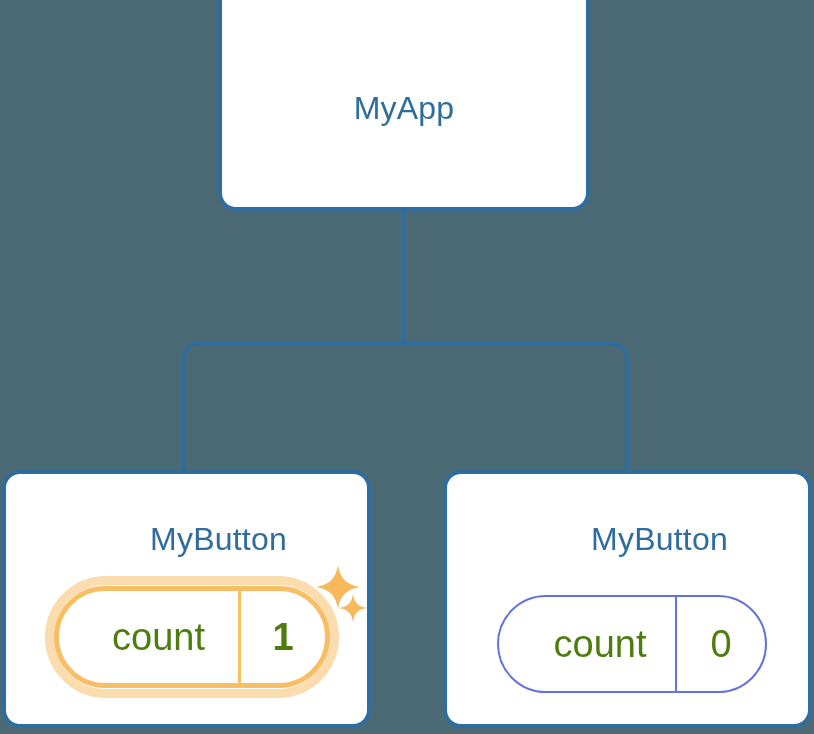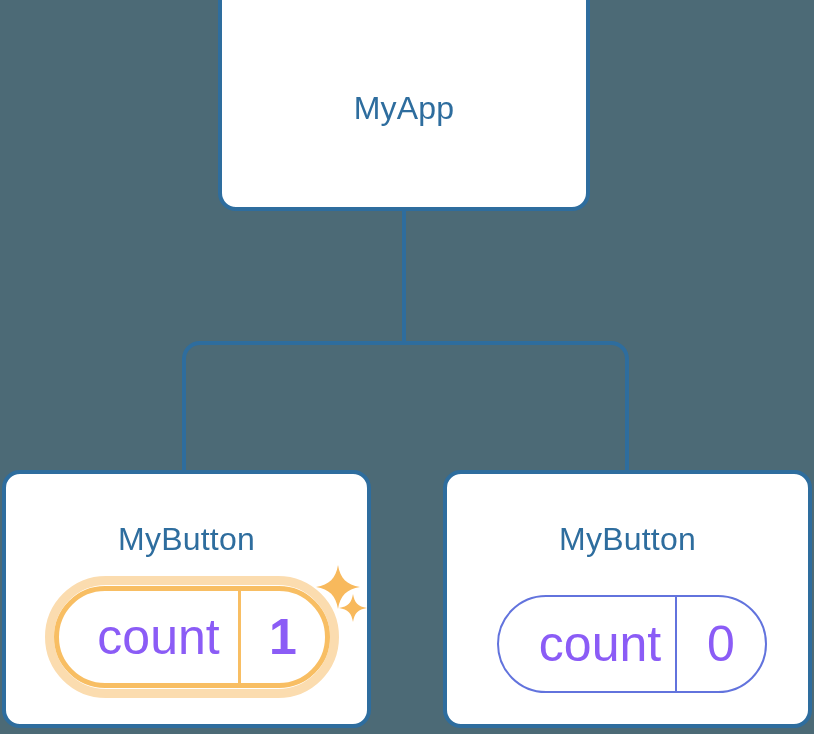--- a/index.html
+++ b/index.html
@@ -71,40 +71,41 @@
     font-weight: 400;
     letter-spacing: 0.2px;
     white-space: nowrap;
   }
   #node-root .node-title {
     top: 104px;
   }
   #node-child-left .node-title,
   #node-child-right .node-title {
     top: 47px;
+    padding-left: 32px;
   }
 
   
   .state-pill {
     position: absolute;
     display: flex;
     align-items: stretch;
     box-sizing: border-box;
     border: 2px solid #6273dd;
     border-radius: 999px;
     background: transparent;
     overflow: hidden;
   }
   .state-pill .pill-key,
   .state-pill .pill-val {
     display: flex;
     align-items: center;
     justify-content: center;
-    color: #8b5cf6;
-    font-size: 50px;
+    color: #4d7c0f;
+    font-size: 38px;
     font-weight: 400;
     line-height: 1;
     white-space: nowrap;
     box-sizing: border-box;
   }
   .state-pill .pill-key {
     flex: 0 0 176px;
     padding-left: 26px;
   }
   .state-pill .pill-val {

